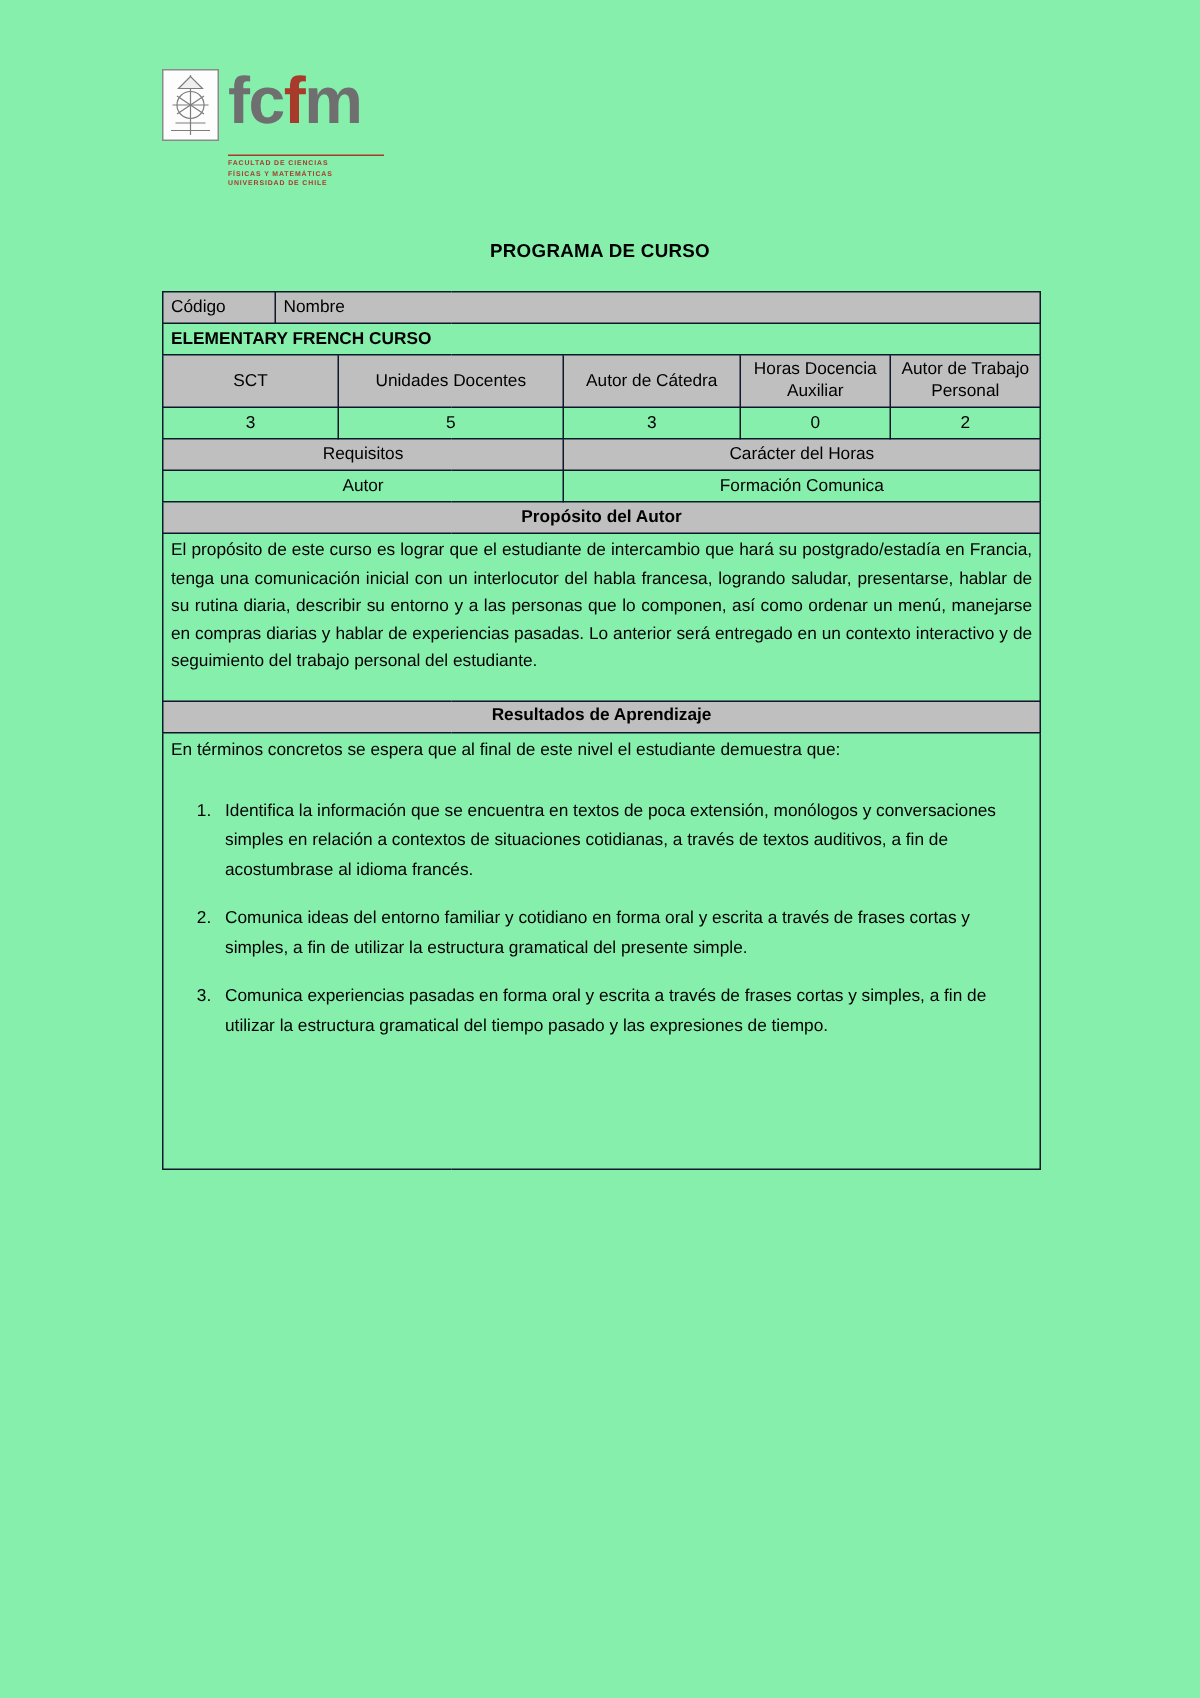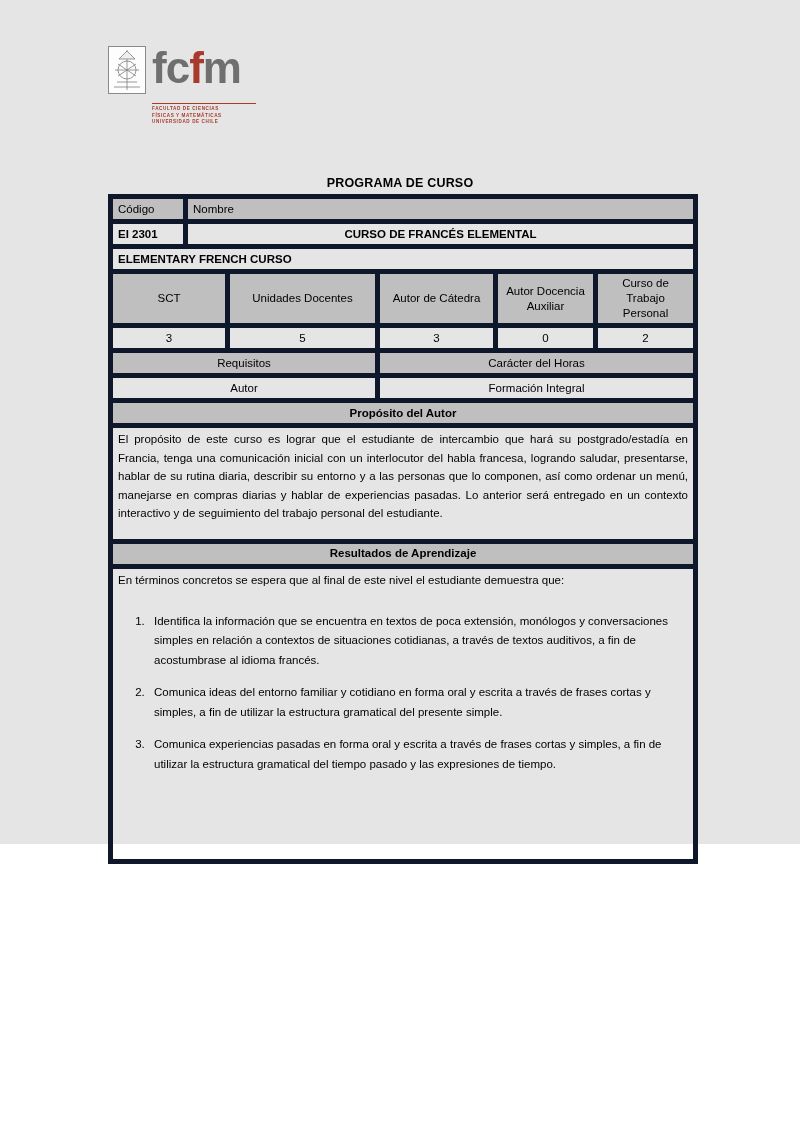--- a/index.html
+++ b/index.html
@@ -12,22 +12,22 @@
     height: 1132px;
     font-family: "Liberation Sans", sans-serif;
     color: #000000;
     position: relative;
     overflow: hidden;
   }
   .page {
     position: absolute;
     left: 0; top: 0;
     width: 800px;
-    height: 844px;
-    background: #e5e5e5;
+    height: 1132px;
+    background: #86efac;
     text-decoration: underline;
   }
 
   
   .logo-block {
     position: absolute;
     left: 108px;
     top: 46px;
     width: 150px;
     height: 92px;
@@ -70,40 +70,40 @@
     line-height: 6.6px;
     color: #a83a2c;
     letter-spacing: 0.6px;
     font-weight: bold;
   }
 
   
   .doc-title {
     position: absolute;
     left: 0;
-    top: 176px;
+    top: 160px;
     width: 800px;
     text-align: center;
     font-size: 12.5px;
     font-weight: bold;
     letter-spacing: 0.2px;
   }
 
   
   .tbl {
     position: absolute;
     left: 108px;
     top: 194px;
     width: 585px;
     border-collapse: collapse;
     font-size: 11.5px;
     table-layout: fixed;
   }
   .tbl td {
-    border: 5px solid #0f172a;
+    border: 1px solid #0f172a;
     padding: 2px 5px;
     vertical-align: middle;
     line-height: 15px;
     height: 16px;
   }
   .gray {
     background: #bfbfbf;
   }
   .ctr { text-align: center; }
   .bold { font-weight: bold; }
@@ -181,54 +181,50 @@
       <col style="width:100px">
       <col style="width:100px">
     </colgroup>
 
     <tbody>
         <tr>
       <td class="gray">Código</td>
       <td class="gray" colspan="7">Nombre</td>
     </tr>
 
-    <tr>
-      <td class="bold">EI 2301</td>
-      <td class="bold ctr" colspan="7">CURSO DE FRANCÉS ELEMENTAL</td>
-    </tr>
 
 
     <tr>
       <td class="bold" colspan="8">ELEMENTARY FRENCH CURSO</td>
     </tr>
 
     <tr>
       <td class="gray ctr two-line" colspan="2">SCT</td>
       <td class="gray ctr two-line" colspan="2">Unidades Docentes</td>
       <td class="gray ctr two-line" colspan="2">Autor de Cátedra</td>
-      <td class="gray ctr two-line">Autor Docencia Auxiliar</td>
-      <td class="gray ctr two-line">Curso de Trabajo Personal</td>
+      <td class="gray ctr two-line">Horas Docencia Auxiliar</td>
+      <td class="gray ctr two-line">Autor de Trabajo Personal</td>
     </tr>
 
     <tr>
       <td class="ctr" colspan="2">3</td>
       <td class="ctr" colspan="2">5</td>
       <td class="ctr" colspan="2">3</td>
       <td class="ctr">0</td>
       <td class="ctr">2</td>
     </tr>
 
     <tr>
       <td class="gray ctr" colspan="4">Requisitos</td>
       <td class="gray ctr" colspan="4">Carácter del Horas</td>
     </tr>
 
     <tr>
       <td class="ctr" colspan="4">Autor</td>
-      <td class="ctr" colspan="4">Formación Integral</td>
+      <td class="ctr" colspan="4">Formación Comunica</td>
     </tr>
 
     <tr>
       <td class="gray ctr bold" colspan="8">Propósito del Autor</td>
     </tr>
 
     <tr>
       <td class="cell-body" colspan="8">
         <p class="para">El propósito de este curso es lograr que el estudiante de intercambio que hará su postgrado/estadía en Francia,  tenga una comunicación inicial con un interlocutor del habla francesa, logrando saludar, presentarse, hablar de su rutina diaria, describir su entorno y a las personas que lo componen, así como ordenar un menú, manejarse en compras diarias y hablar de experiencias pasadas.   Lo anterior será entregado en un contexto interactivo y de seguimiento del trabajo personal del estudiante.</p>
         <div style="height:14px"></div>

